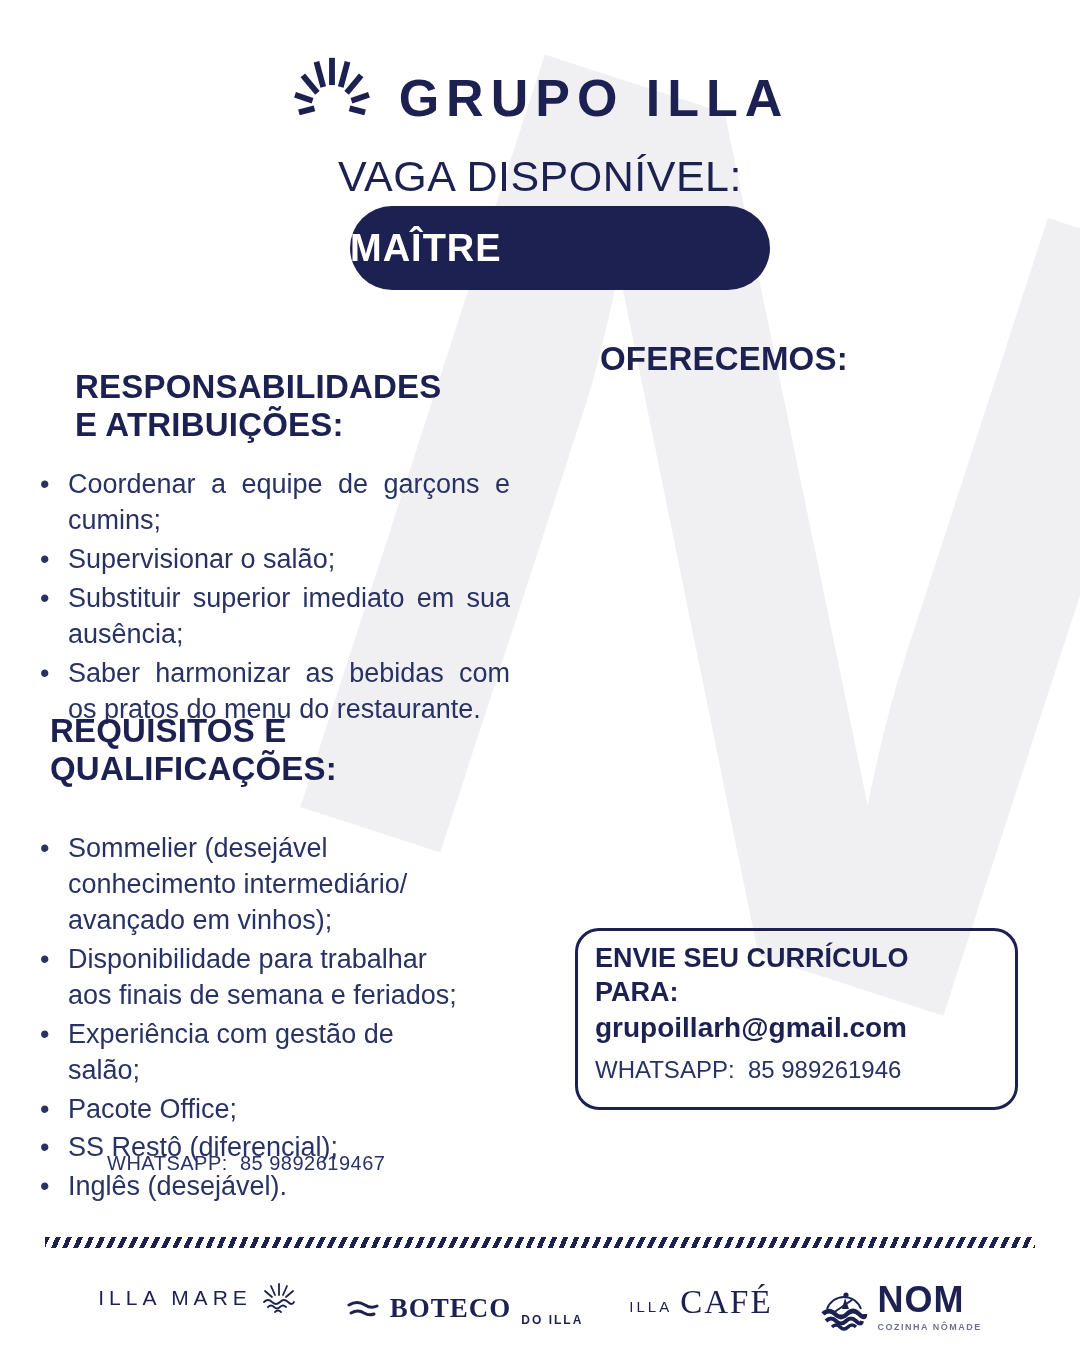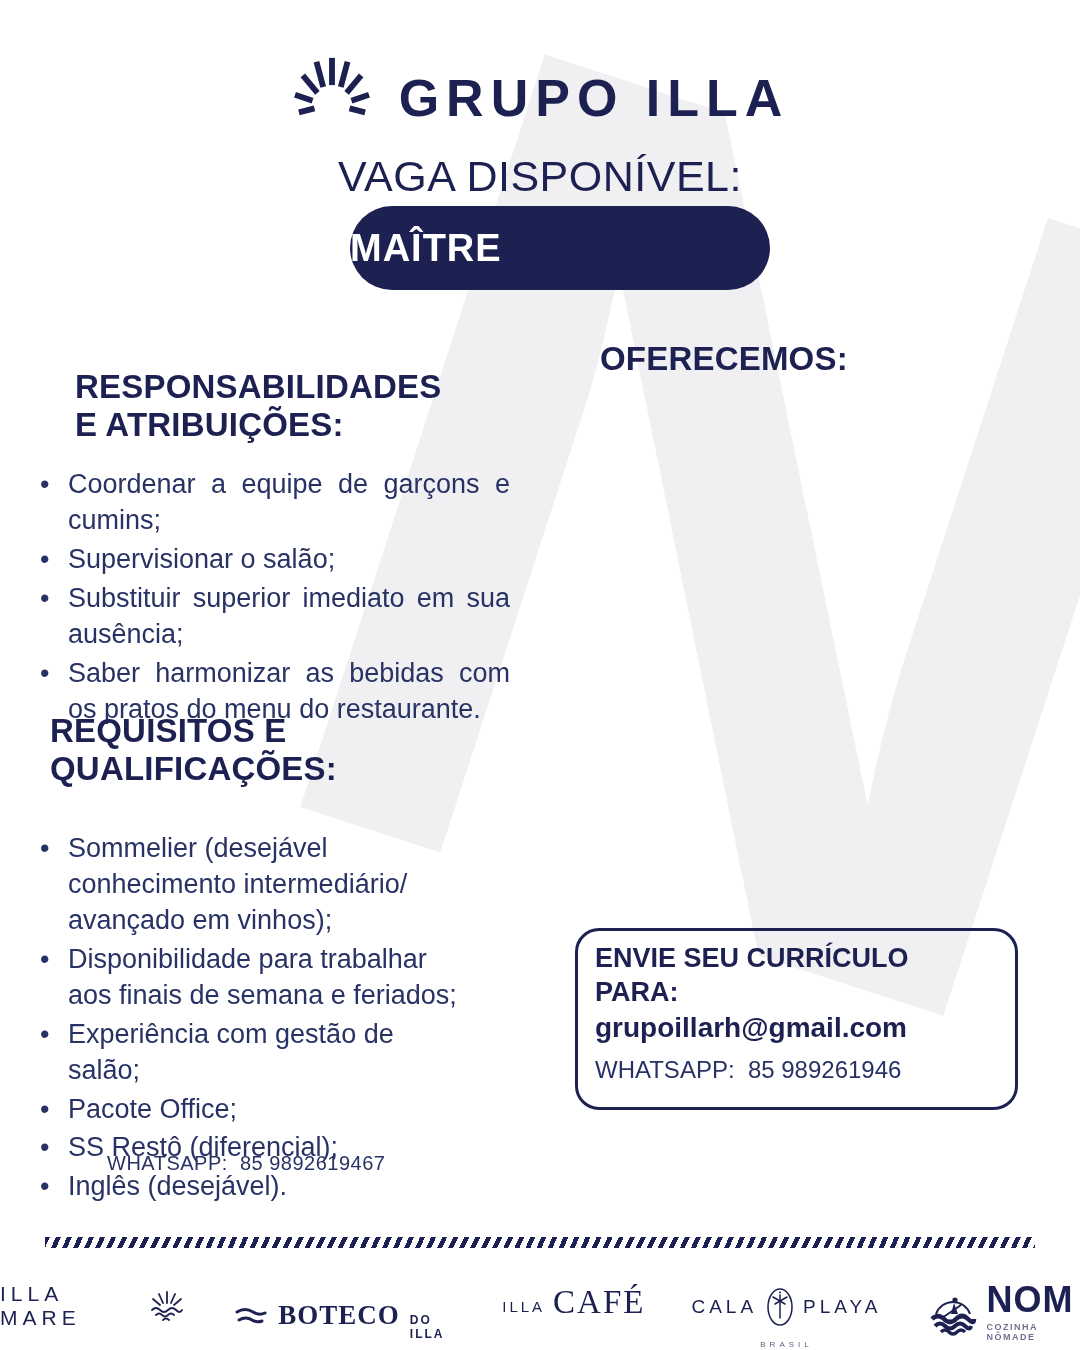--- a/index.html
+++ b/index.html
@@ -218,39 +218,20 @@
       </span>
       <span class="boteco-name">BOTECO</span>
       <span class="boteco-suffix">DO ILLA</span>
     </div>
 
     <div class="logo logo-cafe">
       <span class="cafe-prefix">ILLA</span>
       <span class="cafe-name">CAFÉ</span>
     </div>
 
-    <div class="logo logo-cala">
-      <div class="cala-row">
-        <span class="cala-word">CALA</span>
-        <span>
-          <svg width="30" height="42" viewBox="0 0 30 42" fill="none" stroke="#1c2152" stroke-width="1.5" stroke-linecap="round">
-            <ellipse cx="15" cy="21" rx="12" ry="18"></ellipse>
-            <line x1="15" y1="32" x2="15" y2="15"></line>
-            <line x1="15" y1="15" x2="8" y2="11"></line>
-            <line x1="15" y1="15" x2="22" y2="11"></line>
-            <line x1="15" y1="15" x2="10" y2="18"></line>
-            <line x1="15" y1="15" x2="20" y2="18"></line>
-            <line x1="15" y1="15" x2="15" y2="9"></line>
-            <circle cx="15" cy="6.5" r="1" fill="#1c2152" stroke="none"></circle>
-          </svg>
-        </span>
-        <span class="cala-word">PLAYA</span>
-      </div>
-      <span class="cala-sub">BRASIL</span>
-    </div>
 
     <div class="logo logo-nom">
       <span>
         <svg width="50" height="48" viewBox="0 0 50 48" fill="none">
           <path d="M8 26 A18 18 0 0 1 42 26" stroke="#1c2152" stroke-width="2"></path>
           <circle cx="27" cy="12" r="2.6" fill="#1c2152"></circle>
           <path d="M26 15 L23 26 L30 26 Z" fill="#1c2152"></path>
           <line x1="14" y1="30" x2="33" y2="17" stroke="#1c2152" stroke-width="2"></line>
           <path d="M4 31 q6 -6 12 0 t12 0 t12 0 t6 0" stroke="#1c2152" stroke-width="4.5" fill="none"></path>
           <path d="M7 38 q5 -5 10 0 t10 0 t10 0 t6 0" stroke="#1c2152" stroke-width="4" fill="none"></path>

